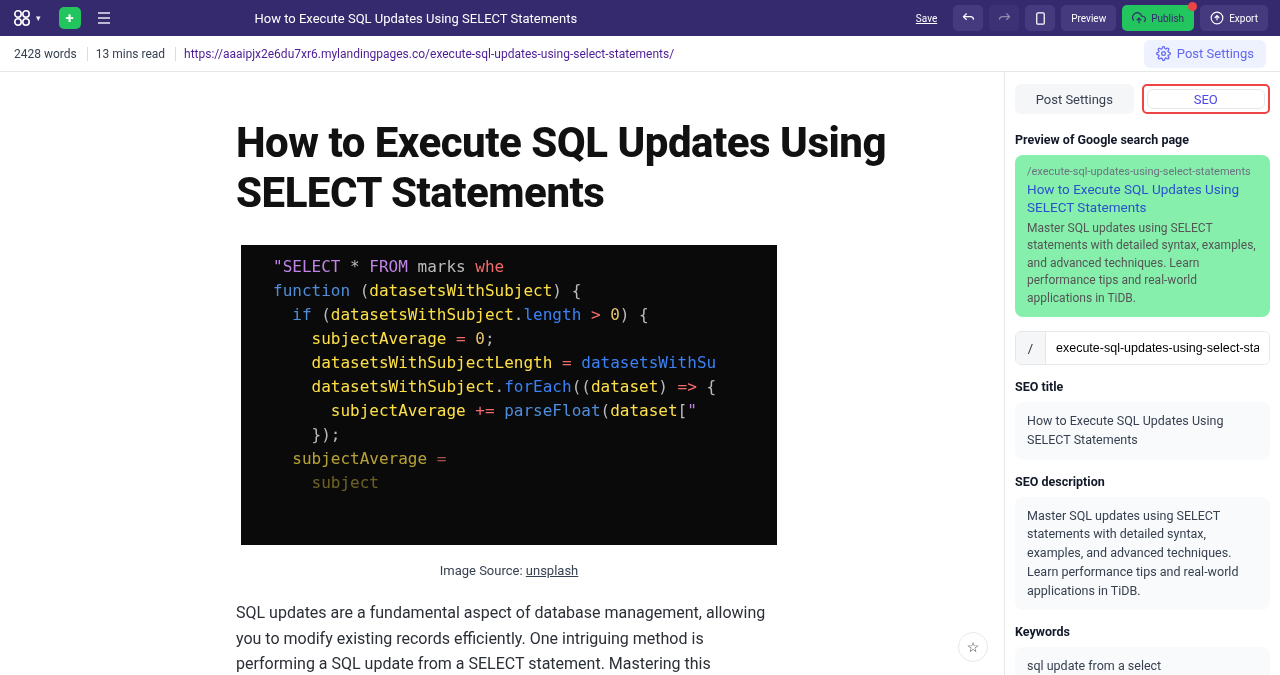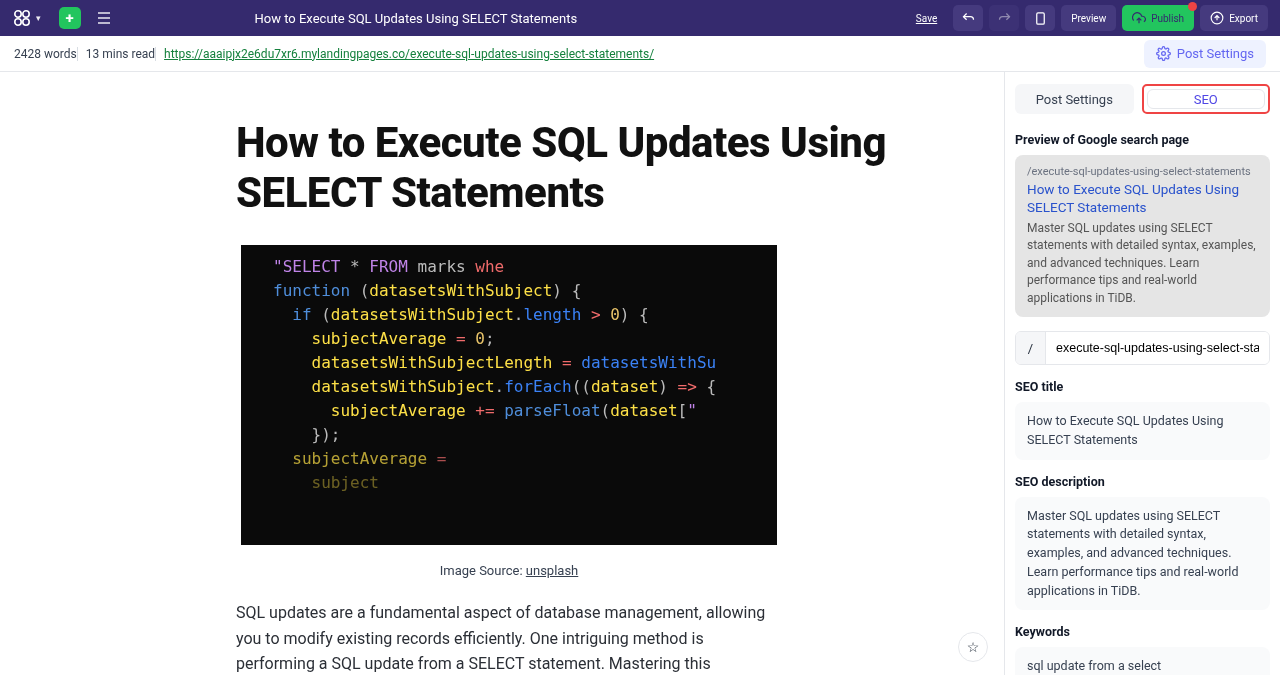--- a/index.html
+++ b/index.html
@@ -13,22 +13,22 @@
 .title{margin-left:140px;font-size:13px}
 .spacer{flex:1}
 .top-action{display:flex;align-items:center;height:26px;padding:0 10px;margin-left:6px;border-radius:5px;font-size:10px;gap:5px}
 .save{text-decoration:underline;cursor:pointer}
 .iconbtn{background:#453a7e;width:30px;justify-content:center;padding:0}
 .preview{background:#453a7e}
 .publish{background:#22c55e;color:#352a6e;position:relative}
 .publish .dot{position:absolute;top:-3px;right:-3px;width:9px;height:9px;border-radius:50%;background:#ef4444}
 .export{background:#453a7e}
 .subbar{height:36px;border-bottom:1px solid #e5e7eb;display:flex;align-items:center;padding:0 14px;font-size:12px;color:#374151}
-.meta-item{padding-right:0;margin-right:8px;border-right:1px solid #d8dde3}
-.permalink{color:#15803d;text-decoration:underline}
+.meta-item{padding-right:10px;margin-right:8px;border-right:1px solid #d8dde3}
+.permalink{color:#4c1d95;}
 .subspacer{flex:1}
 .subbtn{display:flex;align-items:center;gap:6px;height:28px;padding:0 12px;border-radius:6px;font-size:13px}
 .pset{background:#eef2ff;color:#6366f1}
 .impr{color:#111827;margin-left:8px}
 .content{display:flex;height:calc(675px - 72px)}
 .editor{flex:1;overflow-y:auto;padding:46px 0 40px 0}
 .editor-inner{width:776px;margin-left:236px}
 .h1{font-size:42px;font-weight:800;line-height:1.18;letter-spacing:-0.5px;margin-bottom:28px;color:#111}
 .hero{width:536px;height:300px;background:#0a0a0a;margin-left:5px;position:relative;overflow:hidden;font-family:Menlo,monospace;font-size:16px;color:#bbb;padding:10px 0 0 32px;line-height:1.5}
 .hero .l{white-space:nowrap}
@@ -36,21 +36,21 @@
 .caption{text-align:center;font-size:13px;color:#374151;margin:18px 0 22px 0;width:536px;margin-left:5px}
 .caption a{color:#374151;text-decoration:underline}
 .para{font-size:16px;color:#2b2f36;line-height:1.6;width:536px;margin-left:0}
 .fab{position:absolute;left:958px;top:632px;width:30px;height:30px;border:1px solid #e5e7eb;border-radius:50%;display:flex;align-items:center;justify-content:center;background:#fff;font-size:14px}
 .sidebar{width:276px;border-left:1px solid #e5e7eb;padding:12px 10px;overflow-y:auto}
 .tabwrap{display:flex;gap:8px;margin-bottom:18px}
 .tab{flex:1;height:30px;display:flex;align-items:center;justify-content:center;font-size:13px;border-radius:6px;background:#f5f6f8;color:#374151}
 .tab.active{background:#fff;color:#4f46e5;border:1px solid #e5e7eb}
 .seo-highlight{border:2px solid #ef4444;border-radius:5px;padding:3px}
 .label{font-size:12.5px;font-weight:700;color:#111827;margin-bottom:8px}
-.preview-card{background:#e5e5e5;border-radius:8px;padding:10px 12px;margin-bottom:14px}
+.preview-card{background:#86efac;border-radius:8px;padding:10px 12px;margin-bottom:14px}
 .pv-path{font-size:11px;color:#6b7280;margin-bottom:3px}
 .pv-title{font-size:13.5px;color:#2952cc;line-height:1.3;margin-bottom:4px}
 .pv-desc{font-size:12px;color:#555;line-height:1.45}
 .urlrow{display:flex;border:1px solid #e5e7eb;border-radius:6px;overflow:hidden;margin-bottom:14px;height:34px}
 .urlslash{width:30px;display:flex;align-items:center;justify-content:center;background:#f5f6f8;border-right:1px solid #e5e7eb;font-size:13px}
 .urlinput{flex:1;border:none;padding:0 10px;font-size:12.5px;outline:none}
 .valuebox{background:#f9fafb;border-radius:8px;padding:10px 12px;font-size:12.5px;color:#374151;line-height:1.5;margin-bottom:14px}
 </style>
 </head>
 <body>

